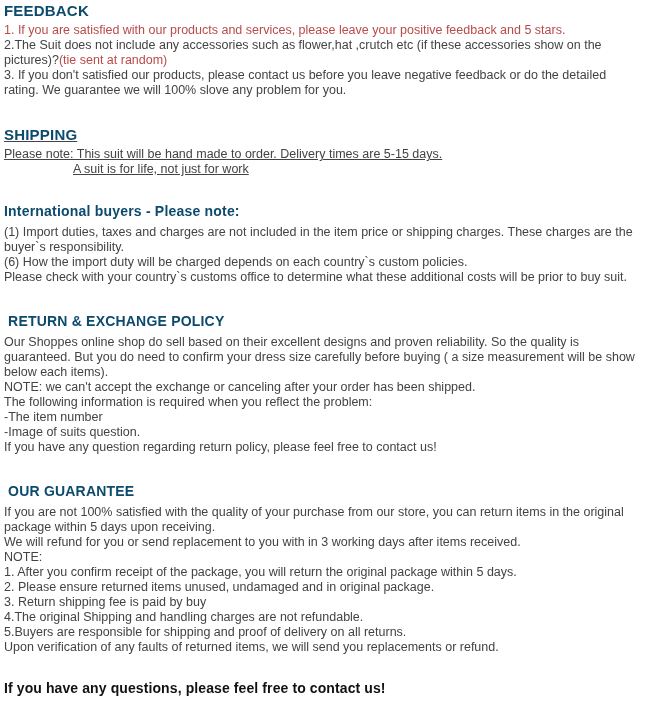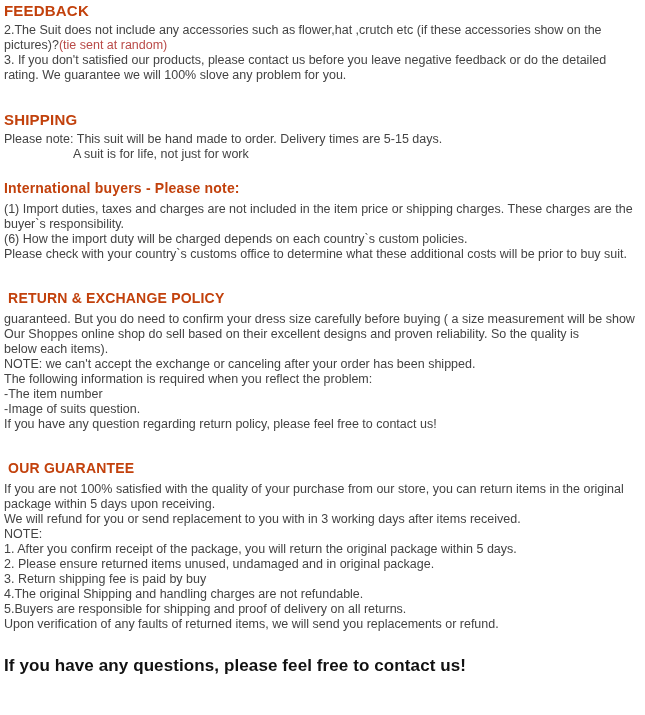--- a/index.html
+++ b/index.html
@@ -7,75 +7,76 @@
     width: 645px; height: 715px;
     background: #ffffff;
     font-family: "Liberation Sans", "DejaVu Sans", sans-serif;
     color: #434343;
     overflow: hidden;
   }
   .doc { padding: 2px 0 0 4px; }
   .sec { margin: 0; }
   .hd {
     font-weight: bold;
-    color: #c2410c;
+    color: #0c4a6e;
     margin: 0 0 3px 0;
     white-space: pre;        
     letter-spacing: 0.2px;
   }
   .hd.sm { font-size: 15px; line-height: 18px; }
   .hd.lg { font-size: 14px; line-height: 20px; margin-bottom: 4px; }
   .line {
     font-size: 12.5px;
     line-height: 15px;
     white-space: pre;        
   }
   .line .red { color: #b94a48; }
   .line.indent { padding-left: 69px; }
   
   .sec-feedback       { margin-bottom: 28px; }
-  .sec-shipping       { margin-bottom: 16px; }
+  .sec-shipping       { margin-bottom: 24px; text-decoration: underline; }
   .sec-international  { margin-bottom: 26px; }
   .sec-return         { margin-bottom: 26px; }
   .sec-guarantee      { margin-bottom: 24px; }
   .sec-contact .line {
     font-weight: bold;
-    font-size: 17px;
+    font-size: 14px;
     line-height: 19px;
     color: #111111;
     letter-spacing: 0.1px;
   }
 </style>
 </head>
 <body>
 
 <div class="doc">
     <section class="sec sec-feedback">
       <h2 class="hd sm">FEEDBACK</h2>
+      <div class="line"><span class="red">1. If you are satisfied with our products and services, please leave your positive feedback and 5 stars.</span></div>
       <div class="line"><span>2.The Suit does not include any accessories such as flower,hat ,crutch etc (if these accessories show on the</span></div>
       <div class="line"><span>pictures)?</span><span class="red">(tie sent at random)</span></div>
       <div class="line"><span>3. If you don't satisfied our products, please contact us before you leave negative feedback or do the detailed</span></div>
       <div class="line"><span>rating. We guarantee we will 100% slove any problem for you.</span></div>
     </section>
     <section class="sec sec-shipping">
       <h2 class="hd sm">SHIPPING</h2>
       <div class="line"><span>Please note: This suit will be hand made to order. Delivery times are 5-15 days.</span></div>
       <div class="line indent"><span>A suit is for life, not just for work</span></div>
     </section>
     <section class="sec sec-international">
       <h2 class="hd lg">International buyers - Please note:</h2>
       <div class="line"><span>(1) Import duties, taxes and charges are not included in the item price or shipping charges. These charges are the</span></div>
       <div class="line"><span>buyer`s responsibility.</span></div>
       <div class="line"><span>(6) How the import duty will be charged depends on each country`s custom policies.</span></div>
       <div class="line"><span>Please check with your country`s customs office to determine what these additional costs will be prior to buy suit.</span></div>
     </section>
     <section class="sec sec-return">
       <h2 class="hd lg"> RETURN &amp; EXCHANGE POLICY</h2>
+      <div class="line"><span>Our Shoppes online shop do sell based on their excellent designs and proven reliability. So the quality is</span></div>
       <div class="line"><span>guaranteed. But you do need to confirm your dress size carefully before buying ( a size measurement will be show</span></div>
-      <div class="line"><span>Our Shoppes online shop do sell based on their excellent designs and proven reliability. So the quality is</span></div>
       <div class="line"><span>below each items).</span></div>
       <div class="line"><span>NOTE: we can't accept the exchange or canceling after your order has been shipped.</span></div>
       <div class="line"><span>The following information is required when you reflect the problem:</span></div>
       <div class="line"><span>-The item number</span></div>
       <div class="line"><span>-Image of suits question.</span></div>
       <div class="line"><span>If you have any question regarding return policy, please feel free to contact us!</span></div>
     </section>
     <section class="sec sec-guarantee">
       <h2 class="hd lg"> OUR GUARANTEE</h2>
       <div class="line"><span>If you are not 100% satisfied with the quality of your purchase from our store, you can return items in the original</span></div>

